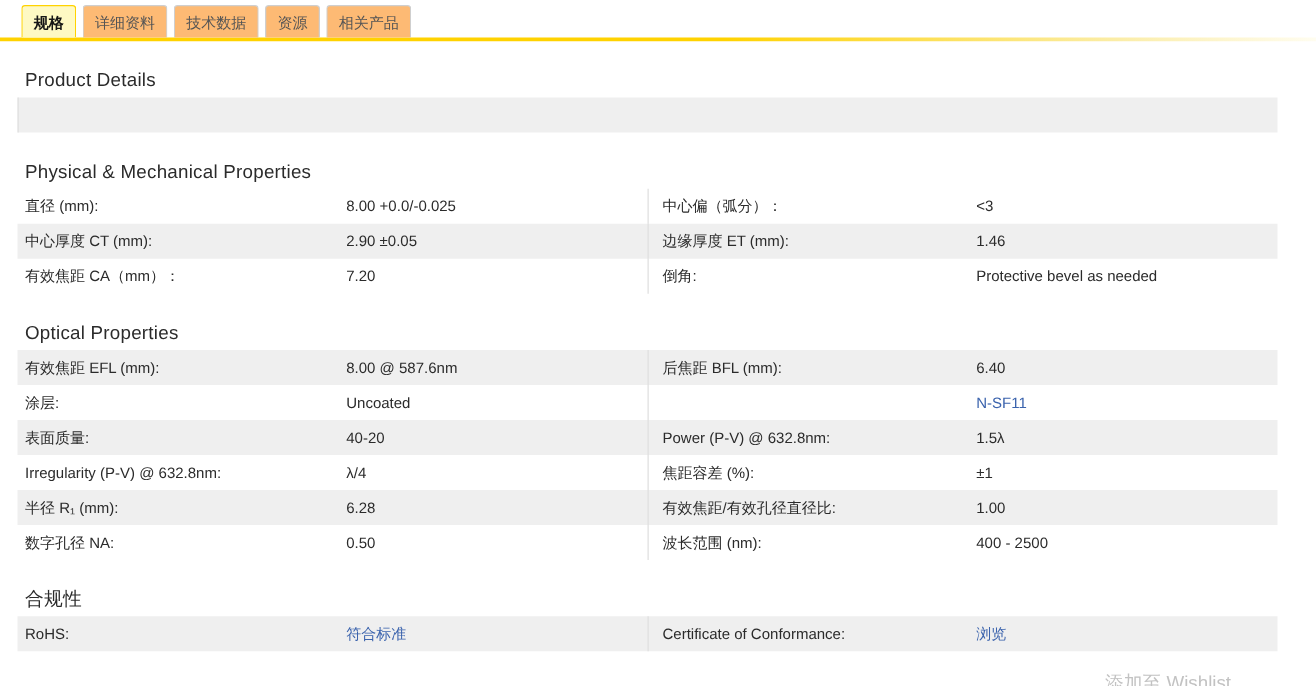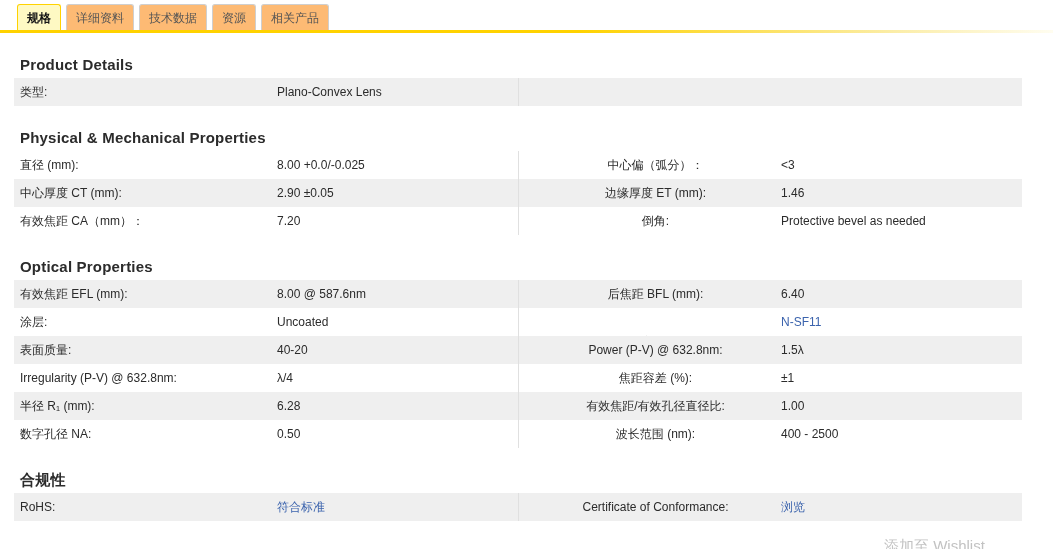--- a/index.html
+++ b/index.html
@@ -31,37 +31,37 @@
     color:#161616; font-weight:bold;
   }
   .yellowbar {
     height:3px;
     background:linear-gradient(to right,#ffd200 0%,#ffd200 55%,#fbeda8 85%,#fffdf0 100%);
   }
 
   
   .section-title {
     margin:22px 0 0 20px;
-    font-size:15px; font-weight:bold; color:#2b2b2b;
+    font-size:15px; font-weight:normal; color:#2b2b2b;
     line-height:20px; letter-spacing:0.2px;
   }
   .section:first-of-type .section-title { margin-top:33px; }
 
   .spec-table { margin:3px 0 0 14px; width:1008px; }
   .section:first-of-type .spec-table { margin-top:4px; }
 
   .row { display:flex; height:28px; align-items:stretch; font-size:12px; }
   .row.gray { background:#efefef; }
 
   .cell {
     flex:0 0 504px; display:flex; align-items:center;
     height:100%; overflow:hidden;
   }
   .cell.left  { padding-left:6px; }
-  .cell.right { flex-basis:504px; border-left:1px solid #e0e0e0; padding-left:11px;text-align:center; }
+  .cell.right { flex-basis:504px; border-left:1px solid #e0e0e0; padding-left:11px; }
 
   .lbl { flex-shrink:0; color:#2b2b2b; }
   .cell.left  .lbl { width:257px; }
   .cell.right .lbl { width:251px; }
   .val { color:#2b2b2b; white-space:nowrap; }
 
   .link { color:#3b63ad; cursor:pointer; text-decoration:none; }
 
   .info-wrap {
     display:inline-flex; align-items:center; gap:16px;
@@ -89,24 +89,20 @@
   <div class="tab">技术数据</div>
   <div class="tab">资源</div>
   <div class="tab">相关产品</div>
 </div>
 <div class="yellowbar"></div>
 
 <div class="section">
   <div class="section-title">Product Details</div>
   <div class="spec-table">
     <div class="row gray">
-      <div class="cell left">
-        <span class="lbl">类型:</span>
-        <span class="val">Plano-Convex Lens</span>
-      </div>
       <div class="cell right"></div>
     </div>
   </div>
 </div>
 
 <div class="section">
   <div class="section-title">Physical &amp; Mechanical Properties</div>
   <div class="spec-table">
 
     <div class="row">

